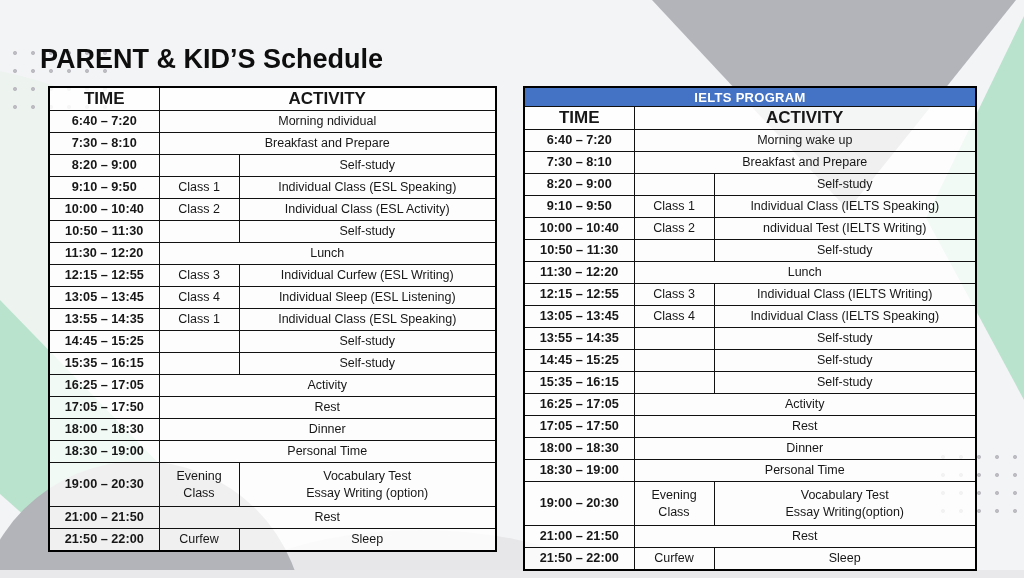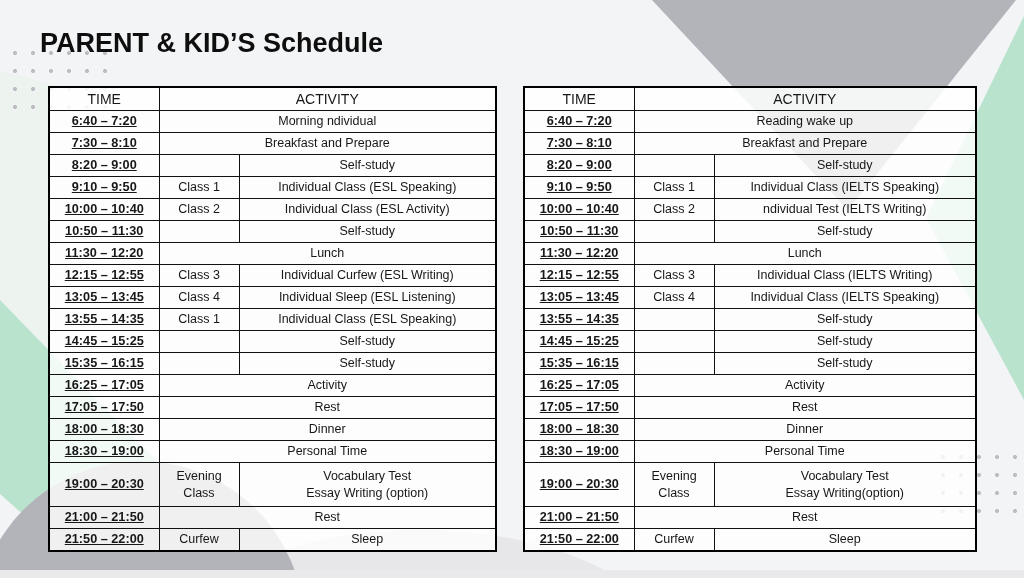--- a/index.html
+++ b/index.html
@@ -10,45 +10,45 @@
   }
   svg.bg{position:absolute;left:0;top:0;z-index:0;}
   .dots{
     position:absolute;z-index:1;
     background-image:radial-gradient(circle,#bcbcc2 1.7px,transparent 2.3px);
     background-size:18px 18px;background-position:0 0;
   }
   #dots-tl{left:6px;top:44px;width:114px;height:74px;}
   #dots-br{left:934px;top:448px;width:92px;height:76px;}
   .page-title{
-    position:absolute;left:40px;top:28px;z-index:2;
+    position:absolute;left:40px;top:44px;z-index:2;
     font-size:27px;font-weight:800;color:#0e0e0e;letter-spacing:0px;
   }
   table.sched{
     position:absolute;top:86px;z-index:2;
     border-collapse:collapse;table-layout:fixed;
     border:2px solid #000;
   }
   #table-esl{left:48px;width:449px;}
   #table-ielts{left:523px;width:454px;}
   .sched th,.sched td{
     border:1px solid #111;padding:0 2px;margin:0;
     text-align:center;vertical-align:middle;
     color:#171717;background:rgba(255,255,255,0.80);
     overflow:hidden;
   }
   .sched tr.ptitle th{
     background:#4472c4;color:#ffffff;
     font-size:13px;font-weight:700;height:18px;letter-spacing:.3px;
   }
   .sched tr.chead th{
-    font-size:14px;font-weight:400;height:22px;background:rgba(255,255,255,0.86);
+    font-size:17px;font-weight:700;height:22px;background:rgba(255,255,255,0.86);
   }
   .sched td{font-size:12.5px;height:21px;line-height:1.15;white-space:pre-line;}
-  .sched td.time{font-weight:700;font-size:12.7px;text-decoration:underline;}
+  .sched td.time{font-weight:700;font-size:12.7px;}
   .sched tr.tall td{height:43px;line-height:1.35;}
 </style>
 </head>
 <body>
 
 <svg class="bg" width="1024" height="578" viewBox="0 0 1024 578">
   <ellipse cx="-70" cy="265" rx="280" ry="200" fill="#edf4f0"></ellipse>
   <path d="M652,0 L1016,0 L848,210 Z" fill="#b3b4b9"></path>
   <path d="M1024,16 L1024,400 L926,218 Z" fill="#b9e3cd"></path>
   <path d="M0,300 L270,578 L95,578 L0,494 Z" fill="#b9e3cd"></path>
@@ -167,29 +167,32 @@
     </tbody>
 </table>
 
 <table class="sched" id="table-ielts">
   <colgroup>
       <col style="width:110px">
       <col style="width:80px">
       <col>
     </colgroup>
   <thead>
+    <tr class="ptitle">
+      <th colspan="3">IELTS PROGRAM</th>
+    </tr>
     <tr class="chead">
       <th>TIME</th>
       <th colspan="2">ACTIVITY</th>
     </tr>
   </thead>
   <tbody>
       <tr>
         <td class="time">6:40 – 7:20</td>
-        <td class="act" colspan="2">Reading wake up</td>
+        <td class="act" colspan="2">Morning wake up</td>
       </tr>
       <tr>
         <td class="time">7:30 – 8:10</td>
         <td class="act" colspan="2">Breakfast and Prepare</td>
       </tr>
       <tr>
         <td class="time">8:20 – 9:00</td>
         <td class="mid"></td>
         <td class="act">Self-study</td>
       </tr>

